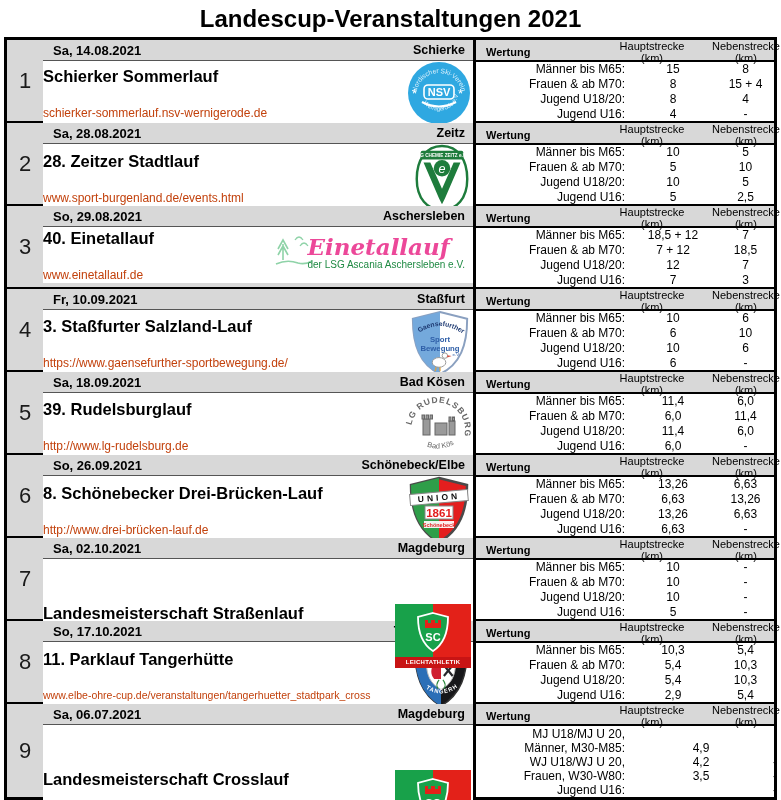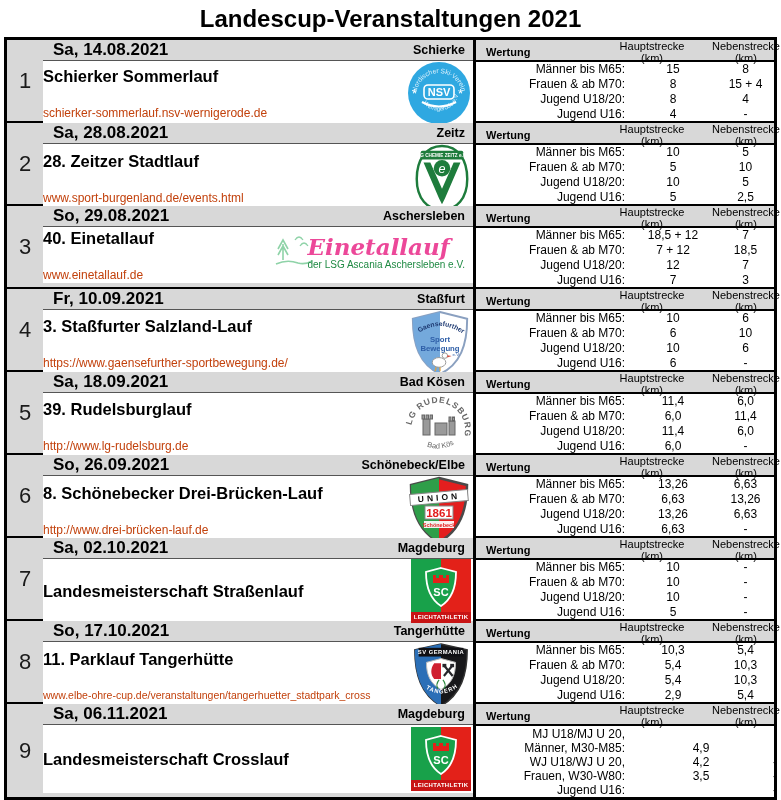--- a/index.html
+++ b/index.html
@@ -7,21 +7,21 @@
   .page-title{font-size:24px;font-weight:bold;text-align:center;margin:5px 0 4px 0;letter-spacing:0px;}
   .event-table{margin:0 4px;border:3px solid #000;}
   .event-row{display:flex;height:81px;}
   .event-row.tall{height:93px;}
   .event-row + .event-row{border-top:2px solid #000;}
   
   .left-cell{width:466px;background:#d8d8d8;display:flex;flex:none;}
   .num{width:36px;flex:none;display:flex;align-items:center;justify-content:center;font-size:22px;color:#1a1a1a;}
   .left-main{flex:1;display:flex;flex-direction:column;min-width:0;}
   .date-bar{height:20px;flex:none;display:flex;align-items:center;justify-content:space-between;padding:0 8px 0 10px;border-bottom:1px solid #555;}
-  .date{font-weight:bold;font-size:17px;}
+  .date{font-weight:bold;font-size:13px;}
   .city{font-weight:bold;font-size:12.5px;}
   .white-box{flex:1;background:#fff;margin-bottom:4px;display:flex;align-items:center;min-width:0;}
   .evt-text{flex:1;padding-left:0;min-width:0;}
   .evt-name{font-weight:bold;font-size:16.5px;white-space:nowrap;}
   .evt-url{font-size:12px;margin-top:20px;white-space:nowrap;color:#c2410c;text-decoration:none;display:block;}
   .evt-logo{flex:none;display:flex;align-items:center;height:100%;margin-right:2px;}
   
   .right-cell{flex:1;background:#fff;border-left:3px solid #000;display:flex;flex-direction:column;min-width:0;}
   .w-header{height:20px;flex:none;background:#d8d8d8;border-bottom:2px solid #000;display:grid;grid-template-columns:116px 88px 1fr;align-items:center;font-size:11px;gap:16px;}
   .w-h-label{font-weight:bold;padding-left:10px;}
@@ -29,21 +29,21 @@
   .w-body{flex:1;display:flex;flex-direction:column;justify-content:flex-end;margin-left:37px;}
   .w-row{display:grid;grid-template-columns:116px 88px 1fr;line-height:15px;font-size:12px;}
   .tall .w-row{line-height:14px;gap:28px;}
   .w-label{text-align:right;padding-right:4px;}
   .w-val{text-align:center;}
   
   .lg-einetal{display:flex;align-items:flex-end;margin-right:6px;}
   .einetal-doodle{margin-right:-6px;margin-bottom:14px;}
   .einetal-script{font-family:"DejaVu Serif",serif;font-style:italic;font-weight:bold;color:#ec4899;font-size:23px;line-height:1;}
   .einetal-sub{color:#1f8a43;font-size:10px;text-align:right;margin-top:1px;margin-bottom:10px;}
-  .lg-scm{width:60px;height:64px;position:relative;display:flex;align-items:center;justify-content:center;}
+  .lg-scm{width:76px;height:64px;position:relative;display:flex;align-items:center;justify-content:center;margin-top:45px;}
   .scm-shield{margin-bottom:8px;}
   .scm-bar{position:absolute;bottom:0;left:0;right:0;height:11px;color:#fff;font-size:6px;font-weight:bold;text-align:center;line-height:11px;letter-spacing:0.3px;}
   svg text{font-family:"Liberation Sans",sans-serif;}
 </style>
 </head>
 <body>
 
 <div class="page-title">Landescup-Veranstaltungen 2021</div>
 <div class="event-table" id="event-table">
     <div class="event-row">
@@ -530,21 +530,21 @@
         <span class="w-val">5,4</span>
       </div>
         </div>
     </div>
     </div>
     <div class="event-row tall">
     <div class="left-cell">
       <div class="num">9</div>
       <div class="left-main">
         <div class="date-bar">
-          <span class="date">Sa, 06.11.2021</span>
+          <span class="date">Sa, 06.07.2021</span>
           <span class="city">Magdeburg</span>
         </div>
         <div class="white-box">
           <div class="evt-text">
             <div class="evt-name">Landesmeisterschaft Crosslauf</div>
 
           </div>
           <div class="evt-logo">
               <div class="lg-scm" style="background:linear-gradient(90deg,#18a14a 0 50%,#e32119 50% 100%);">
       <svg class="scm-shield" width="34" height="40" viewBox="0 0 34 40">

